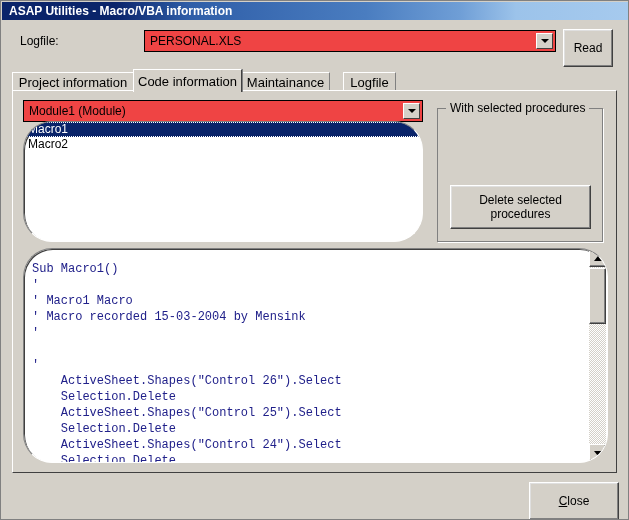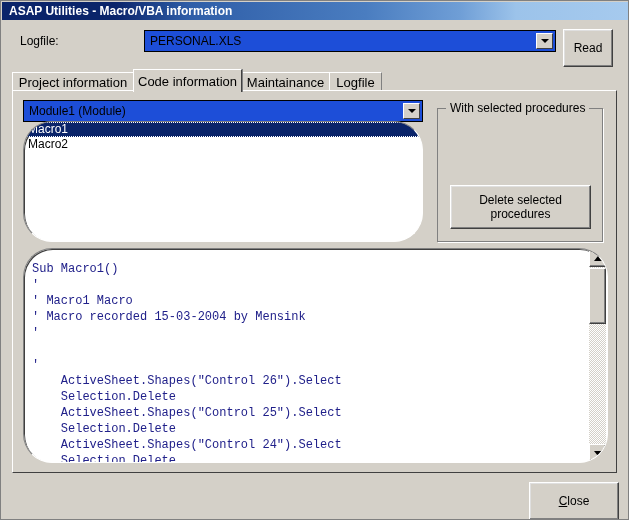--- a/index.html
+++ b/index.html
@@ -45,21 +45,21 @@
   
   .projects-label {
     position: absolute;
     left: 19px;
     top: 33px;
     font-size: 12px;
     color: #000000;
   }
   .combo {
     position: absolute;
-    background: #1d4ed8;
+    background: #ef4444;
     border: 1px solid #000000;
     box-sizing: border-box;
     padding-left: 20px;
   }
   .combo-value {
     position: absolute;
     left: 5px;
     top: 3px;
     font-size: 12px;
     color: #000000;
@@ -365,21 +365,21 @@
     <div class="combo-value">PERSONAL.XLS</div>
     <div class="combo-arrow-box"></div>
   </div>
 
   <div class="btn" id="read-button">Read</div>
 
   <div class="tabstrip">
     <div class="tab" id="tab-0" style="left: 0px; width: 122px;">Project information</div>
     <div class="tab active" id="tab-1" style="left: 121px; width: 109px;">Code information</div>
     <div class="tab" id="tab-2" style="left: 229px; width: 89px;">Maintainance</div>
-    <div class="tab" id="tab-3" style="left: 317px; width: 53px;">Logfile</div>
+    <div class="tab" id="tab-3" style="left: 331px; width: 53px;">Logfile</div>
   </div>
 
   <div class="tabpage">
 
     <div class="combo" id="module-combo">
       <div class="combo-value">Module1 (Module)</div>
       <div class="combo-arrow-box"></div>
     </div>
 
     <div class="sunken" id="procedure-list">

